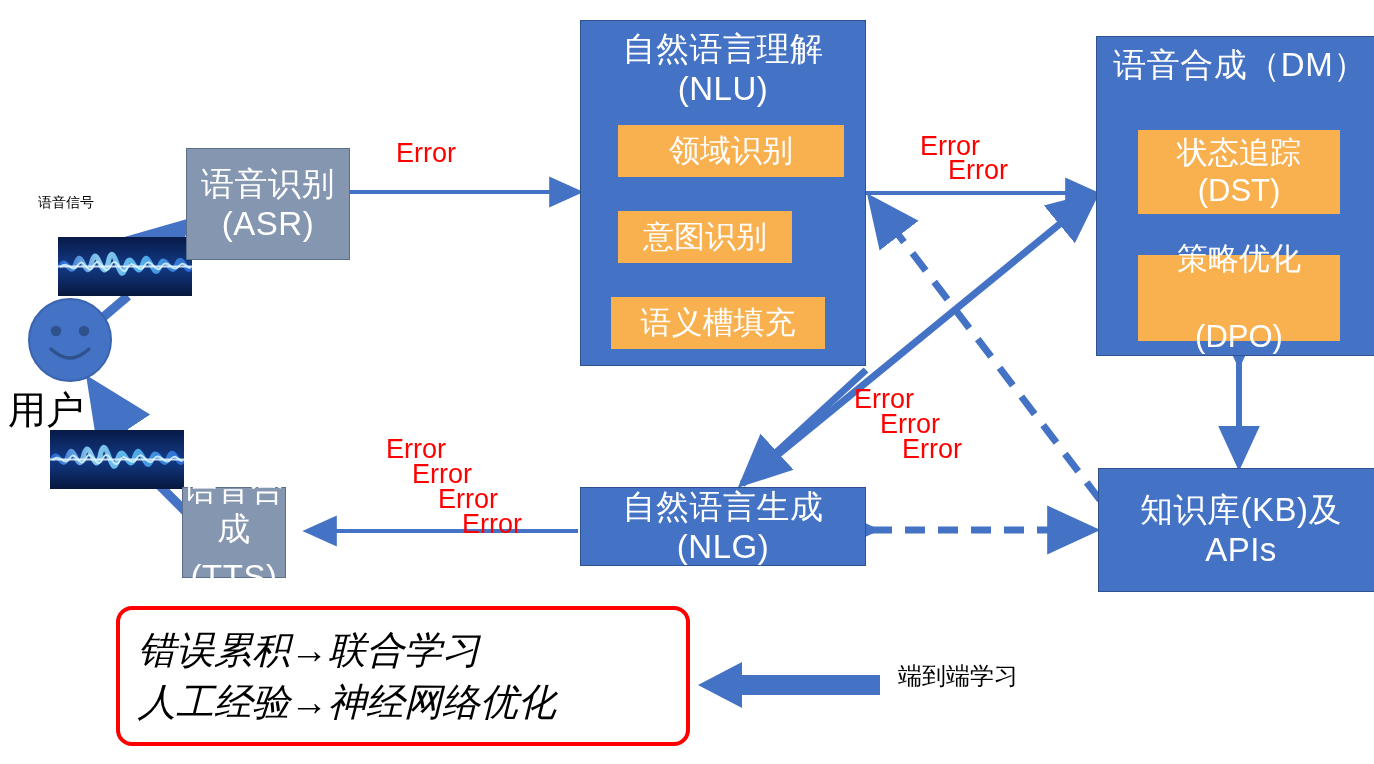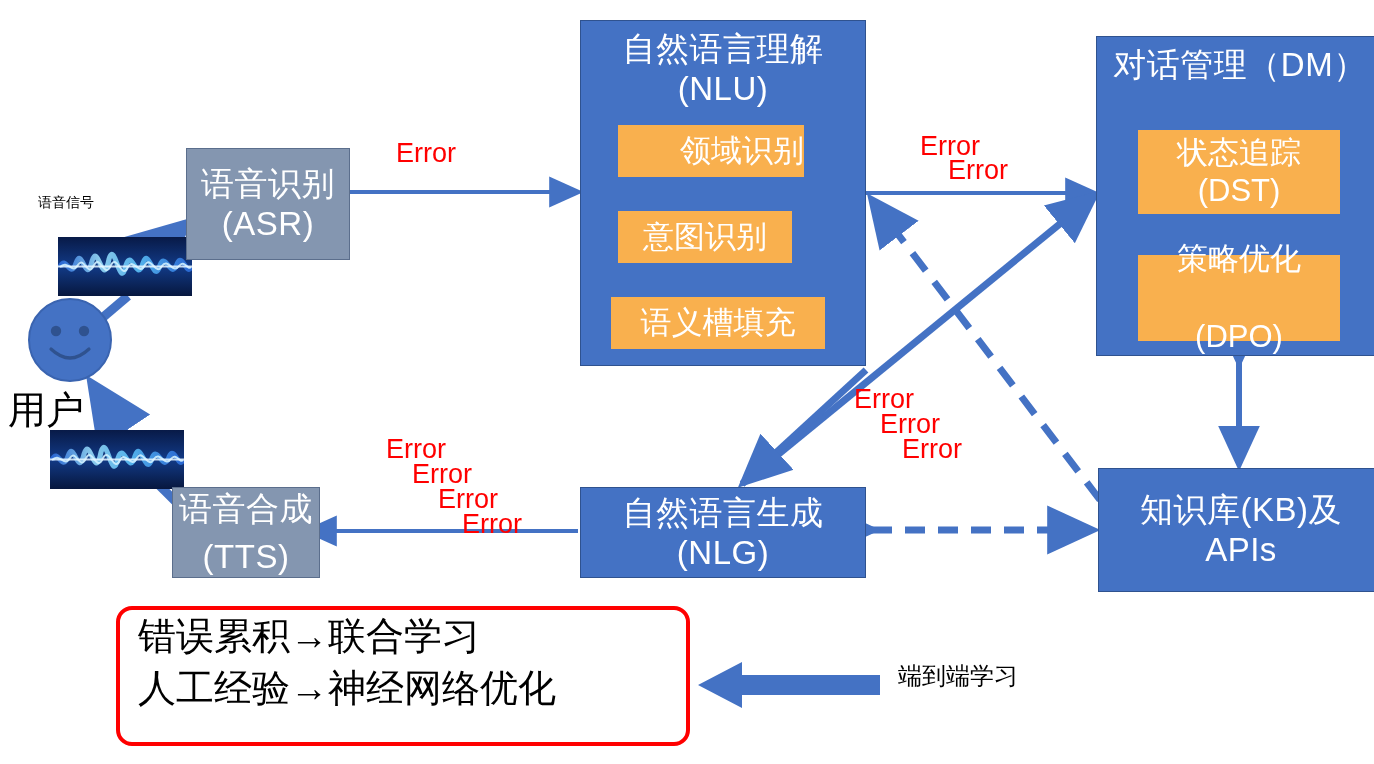--- a/index.html
+++ b/index.html
@@ -20,21 +20,21 @@
   .errlabel{position:absolute;color:#ff0000;font-size:27px;line-height:27px;
             font-family:"Liberation Sans","DejaVu Sans",sans-serif;white-space:nowrap;}
 
   .wave{position:absolute;overflow:hidden;background:#0a1e52;}
   .wave svg{display:block;}
 
   .smiley{position:absolute;}
 
   .redbox{position:absolute;box-sizing:border-box;border:4px solid #ff0000;
           border-radius:16px;background:#fff;display:flex;flex-direction:column;
-          padding-left:18px;}
+          justify-content:center;padding-left:18px;font-style:italic;}
   .redbox .line{font-size:38px;line-height:52px;color:#000;white-space:nowrap;}
 
   .e2e{position:absolute;font-size:24px;color:#000;white-space:nowrap;}
   .sigcap{position:absolute;font-size:14px;color:#000;white-space:nowrap;}
   .usercap{position:absolute;font-size:38px;color:#000;white-space:nowrap;}
 </style>
 </head>
 <body>
 
 <div id="stage">
@@ -173,53 +173,53 @@
 
   <div class="box grey centerbox" style="left:186px;top:148px;width:164px;height:112px;">
     <div class="title">语音识别</div>
     <div class="title">(ASR)</div>
   </div>
 
   <div class="box blue" style="left:580px;top:20px;width:286px;height:346px;padding-top:8px;">
     <div class="title">自然语言理解</div>
     <div class="title">(NLU)</div>
   </div>
-  <div class="subbox" style="left:618px;top:125px;width:186px;height:52px;align-items:flex-end;">
+  <div class="subbox" style="left:618px;top:125px;width:226px;height:52px;">
     <div>领域识别</div>
   </div>
   <div class="subbox" style="left:618px;top:211px;width:174px;height:52px;">
     <div>意图识别</div>
   </div>
   <div class="subbox" style="left:611px;top:297px;width:214px;height:52px;">
     <div>语义槽填充</div>
   </div>
 
   <div class="box blue" style="left:1096px;top:36px;width:288px;height:320px;padding-top:8px;">
-    <div class="title">对话管理（DM）</div>
+    <div class="title">语音合成（DM）</div>
   </div>
   <div class="subbox" style="left:1138px;top:130px;width:202px;height:84px;">
     <div>状态追踪</div>
     <div>(DST)</div>
   </div>
   <div class="subbox" style="left:1138px;top:255px;width:202px;height:86px;gap:40px;">
     <div>策略优化</div>
     <div>(DPO)</div>
   </div>
 
   <div class="box blue centerbox" style="left:1098px;top:468px;width:286px;height:124px;">
     <div class="title">知识库(KB)及</div>
     <div class="title">APIs</div>
   </div>
 
-  <div class="box blue centerbox" style="left:580px;top:487px;width:286px;height:91px;">
+  <div class="box blue centerbox" style="left:580px;top:487px;width:286px;height:79px;">
     <div class="title">自然语言生成</div>
     <div class="title">(NLG)</div>
   </div>
 
-  <div class="box grey centerbox" style="left:172px;top:487px;width:148px;height:91px;gap:8px;">
+  <div class="box grey centerbox" style="left:182px;top:487px;width:104px;height:91px;gap:8px;">
     <div class="title">语音合成</div>
     <div class="title">(TTS)</div>
   </div>
 
   <div class="errlabel" style="left:396px;top:140px;">Error</div>
 
   <div class="errlabel" style="left:920px;top:133px;">Error</div>
   <div class="errlabel" style="left:948px;top:157px;">Error</div>
 
   <div class="errlabel" style="left:854px;top:386px;">Error</div>

